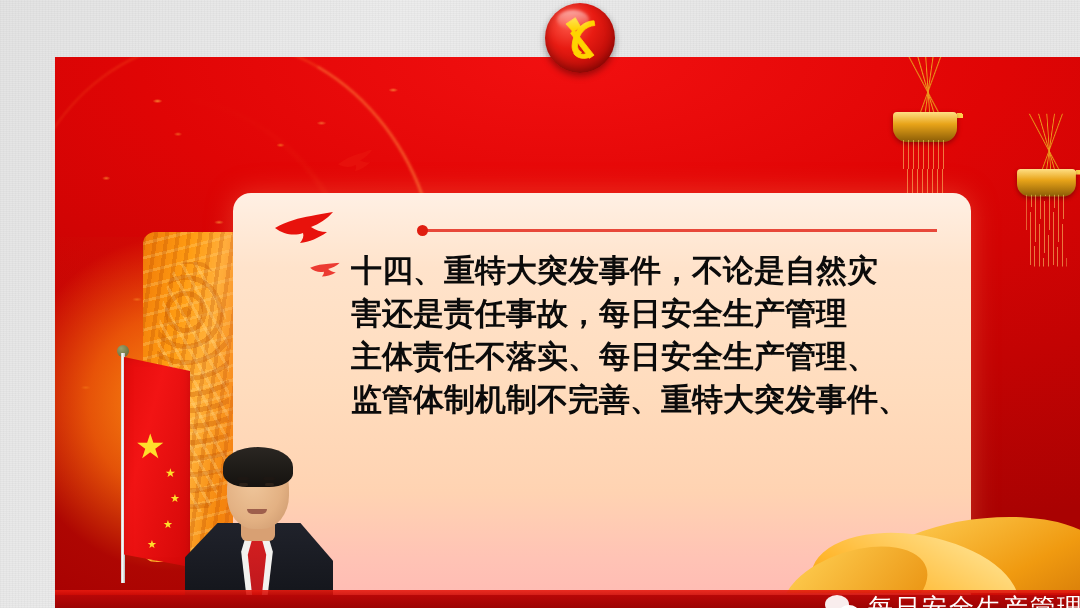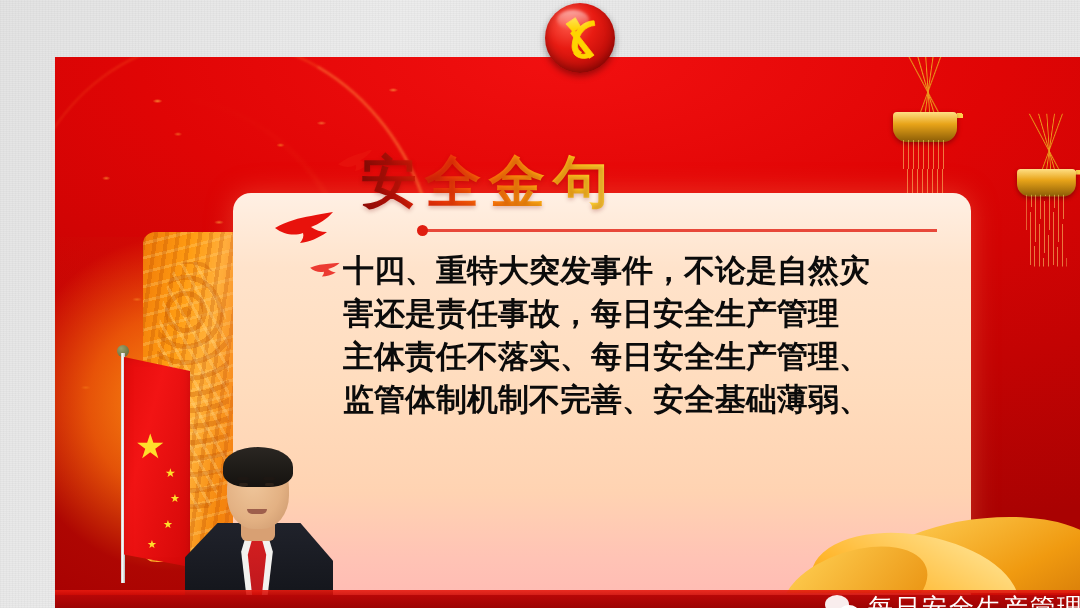--- a/index.html
+++ b/index.html
@@ -193,21 +193,21 @@
   .rule{position:absolute;left:370px;top:172px;width:512px;height:3px;background:#e8483a;z-index:20;}
   .ruledot{position:absolute;left:362px;top:168px;width:11px;height:11px;border-radius:50%;background:#e01d10;z-index:21;}
 
   
   .body-text{
     position:absolute;left:288px;top:192px;width:640px;z-index:20;
     font-family:"DejaVu Sans","Liberation Sans",sans-serif;
     font-weight:bold;font-size:31px;line-height:43px;color:#0b0b0b;
     letter-spacing:0px;
   }
-  .body-text div{white-space:nowrap;}
+  .body-text div{white-space:nowrap;margin-left:8px;}
 
   
   .portrait{position:absolute;left:128px;top:382px;width:150px;height:169px;overflow:hidden;}
   .p-bg{position:absolute;inset:0;background:linear-gradient(180deg,rgba(255,190,120,.0),rgba(255,170,100,.0));}
   .p-suit{
     position:absolute;left:2px;top:84px;width:148px;height:90px;
     background:linear-gradient(180deg,#20222b 0%,#111318 100%);
     clip-path:polygon(22% 0,78% 0,100% 42%,100% 100%,0 100%,0 38%);
   }
   .p-shirt{
@@ -310,29 +310,28 @@
       <svg width="72" height="34" viewBox="0 0 72 34" fill="currentColor" aria-hidden="true">
         <path d="M2 16 C14 9 26 6 38 4 C44 3 52 1 60 0 C54 7 46 12 38 15 C42 18 48 20 54 20 C46 26 36 30 27 31 C30 27 31 24 30 21 C22 24 11 23 2 16 Z"></path>
       </svg>
     </div>
     <div class="dove dove3">
       <svg width="72" height="34" viewBox="0 0 72 34" fill="currentColor" aria-hidden="true">
         <path d="M2 16 C14 9 26 6 38 4 C44 3 52 1 60 0 C54 7 46 12 38 15 C42 18 48 20 54 20 C46 26 36 30 27 31 C30 27 31 24 30 21 C22 24 11 23 2 16 Z"></path>
       </svg>
     </div>
 
-    <div class="title">安全金句</div>
     <div class="ruledot"></div>
     <div class="rule"></div>
 
     <div class="body-text">
       <div>十四、重特大突发事件，不论是自然灾</div>
       <div>害还是责任事故，每日安全生产管理</div>
       <div>主体责任不落实、每日安全生产管理、</div>
-      <div>监管体制机制不完善、安全基础薄弱、</div>
+      <div>监管体制机制不完善、重特大突发事件、</div>
     </div>
 
     <div class="portrait">
       <div class="p-bg"></div>
       <div class="p-suit"></div>
       <div class="p-shirt"></div>
       <div class="p-tie"></div>
       <div class="p-neck"></div>
       <div class="p-head"></div>
       <div class="p-hair"></div>

